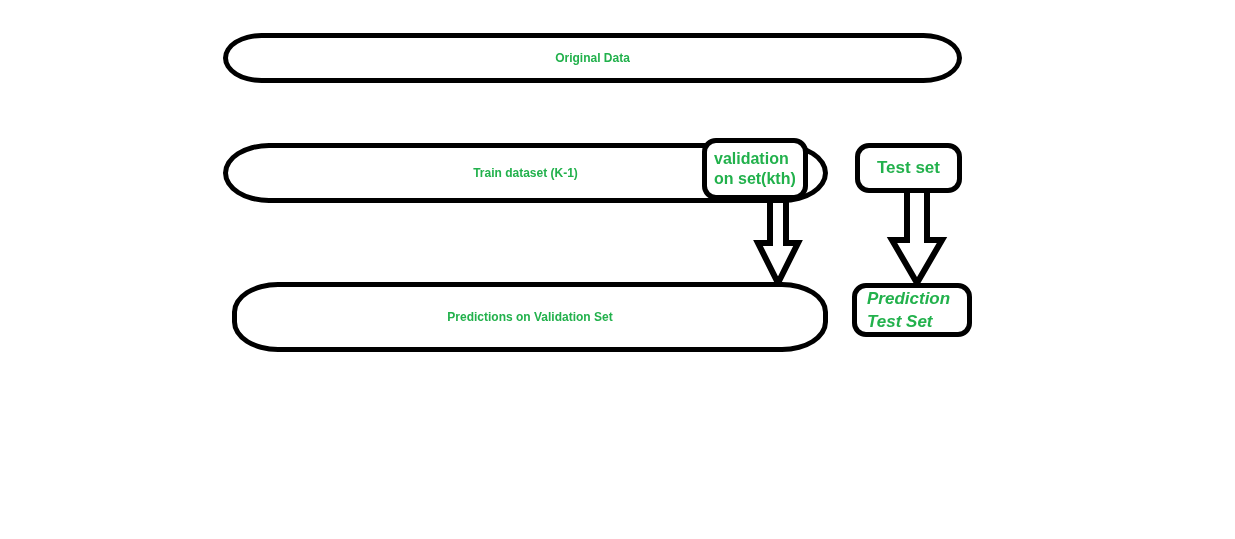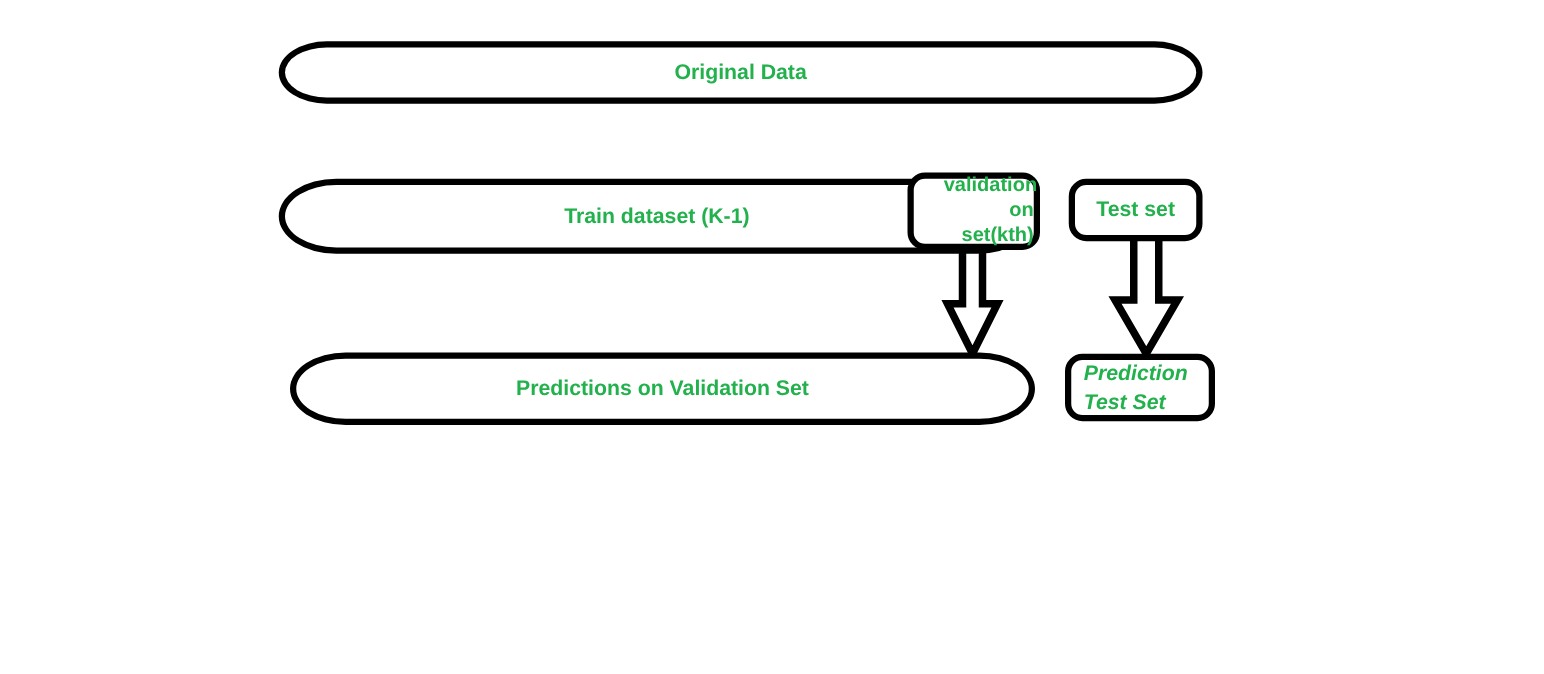--- a/index.html
+++ b/index.html
@@ -27,21 +27,21 @@
     justify-content: center;
     color: #22b14c;
     font-weight: bold;
     line-height: 1.25;
     text-align: center;
     z-index: 3;
   }
   
   .bar {
     border-radius: 40px / 26px;
-    font-size: 17px;
+    font-size: 12px;
     align-items: center;
   }
   
   .chip {
     border-radius: 14px;
     font-size: 17px;
   }
   .chip.left-text {
     justify-content: flex-start;
     text-align: left;
@@ -55,33 +55,33 @@
 
   #node-original-data {
     left: 223px; top: 33px; width: 739px; height: 50px;
   }
   #node-train-dataset {
     left: 223px; top: 143px; width: 605px; height: 60px;
     border-radius: 46px / 30px;
   }
   #node-train-dataset .label { }
   #node-validation-set {
-    left: 726px; top: 138px; width: 106px; height: 62px;
+    left: 702px; top: 138px; width: 106px; height: 62px;
     font-size: 16px;
     flex-direction: column;
     align-items: flex-start;
-    text-align: right;
-    padding-left: 24px;
+    text-align: left;
+    padding-left: 7px;
     z-index: 5;
   }
   #node-test-set {
     left: 855px; top: 143px; width: 107px; height: 50px;
   }
   #node-predictions-validation {
-    left: 232px; top: 282px; width: 596px; height: 58px;
+    left: 232px; top: 282px; width: 596px; height: 70px;
     border-radius: 46px / 30px;
   }
   #node-prediction-test-set {
     left: 852px; top: 283px; width: 120px; height: 54px;
     font-size: 17px;
   }
   #node-prediction-test-set .line { margin: 1px 0; }
 
   .arrow {
     position: absolute;

